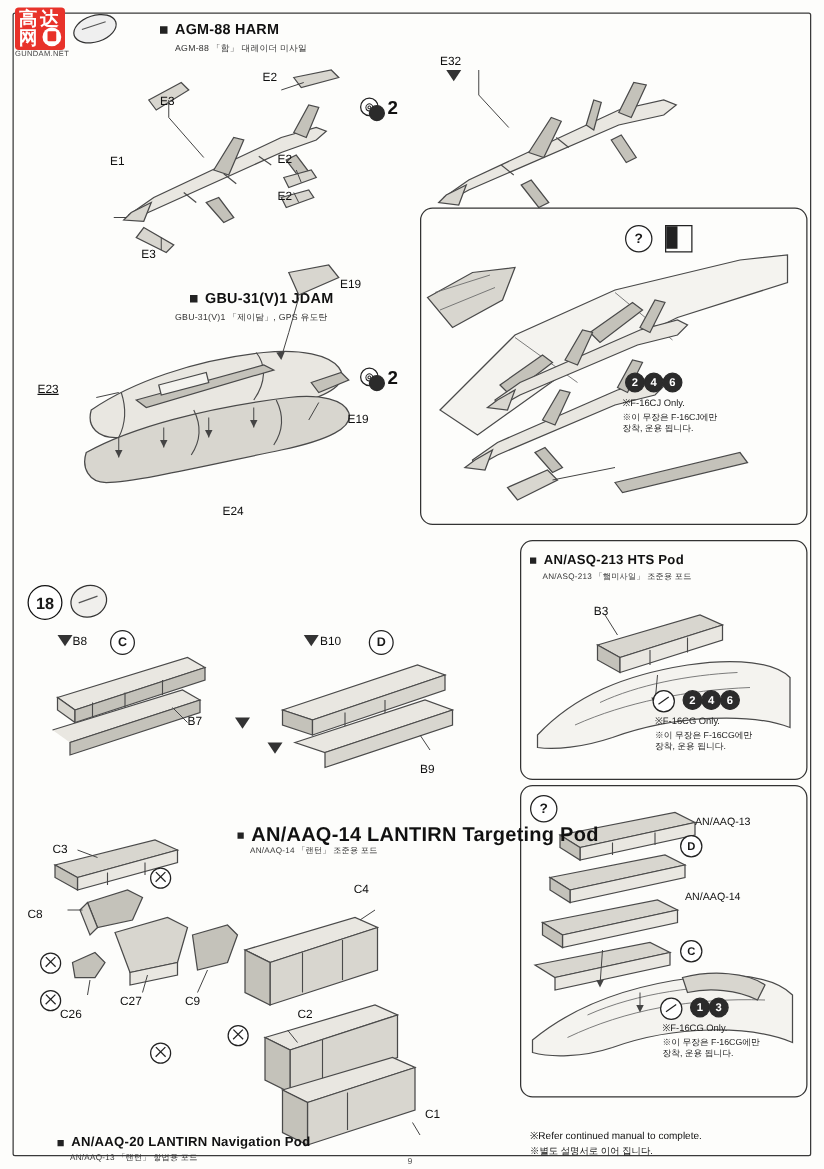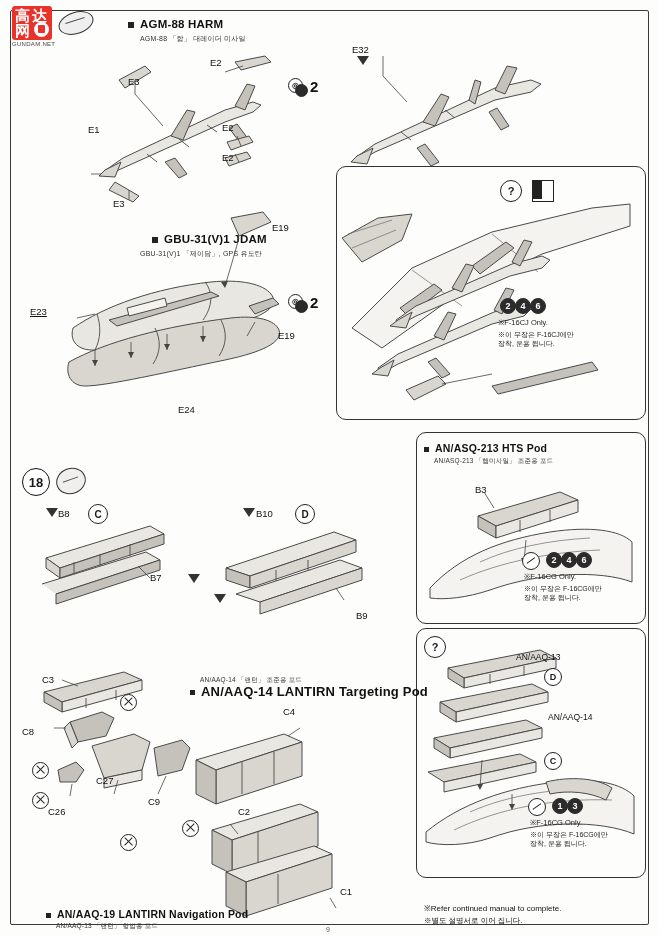--- a/index.html
+++ b/index.html
@@ -279,21 +279,21 @@
   <svg class="abs" style="left:216px;top:518px;" width="160" height="100">
     <path class="st0" d="M10,50 L118,14 L140,22 L34,58 Z"></path>
     <path class="st2" d="M10,50 L34,58 L34,70 L10,62 Z"></path>
     <path class="st1" d="M34,58 L140,22 L140,34 L34,70 Z"></path>
     <path class="stl" d="M60,52 L60,64"></path>
     <path class="stl" d="M92,42 L92,54"></path>
     <path class="st0" d="M20,76 L124,42 L146,50 L44,84 Z"></path>
     <path class="st1" d="M44,84 L146,50 L146,62 L44,96 Z"></path>
     <path class="leader" d="M120,70 L128,82"></path>
   </svg>
-  <div class="lbl" style="left:356px;top:610px;">B9</div>
+  <div class="lbl" style="left:336px;top:610px;">B9</div>
   <div class="tri" style="left:214px;top:594px;"></div>
 
   <div class="panel" style="left:416px;top:432px;width:228px;height:190px;"></div>
   <div class="hdr" style="left:424px;top:442px;font-size:10.5px;">
     <span class="sqm" style="width:5px;height:5px;"></span><span>AN/ASQ-213 HTS Pod</span>
   </div>
   <div class="sub-kr" style="left:434px;top:457px;font-size:6.5px;">AN/ASQ-213 「햄미사일」 조준용 포드</div>
   <div class="lbl" style="left:475px;top:484px;">B3</div>
 
   <svg class="abs" style="left:420px;top:470px;" width="220" height="150">
@@ -353,38 +353,38 @@
     <path class="stl2" d="M34,182 C80,160 134,150 192,152"></path>
 
     <path class="st1" d="M126,134 C150,128 178,130 192,140 L186,152 C170,144 148,142 130,146 Z"></path>
 
     <path class="leader" d="M62,112 L60,140"></path>
     <polygon points="60,142 57,136 63,136" fill="#444"></polygon>
     <path class="leader" d="M92,146 L92,160"></path>
     <polygon points="92,162 89,156 95,156" fill="#444"></polygon>
   </svg>
 
-  <div class="lbl sm" style="left:516px;top:652px;text-align:right;">AN/AAQ-13</div>
+  <div class="lbl sm" style="left:556px;top:652px;text-align:right;">AN/AAQ-13</div>
   <div class="circ" style="left:544px;top:668px;width:16px;height:16px;font-size:9px;">D</div>
   <div class="lbl sm" style="left:548px;top:712px;">AN/AAQ-14</div>
   <div class="circ" style="left:544px;top:752px;width:16px;height:16px;font-size:9px;">C</div>
 
   <div class="abs" style="left:528px;top:798px;width:18px;height:18px;">
     <div style="position:absolute;inset:0;border:1.2px solid #222;border-radius:50%;background:#fff;"></div>
     <div style="position:absolute;left:4px;top:8px;width:10px;height:1.4px;background:#222;transform:rotate(-35deg);"></div>
   </div>
   <div class="abs" style="left:552px;top:798px;">
     <div class="circ filled" style="left:0;top:0;width:14px;height:14px;font-size:9px;">1</div>
     <div class="circ filled" style="left:15px;top:0;width:14px;height:14px;font-size:9px;">3</div>
   </div>
   <div class="note" style="left:530px;top:818px;">※F-16CG Only.</div>
   <div class="note-kr" style="left:530px;top:830px;white-space:pre-line;">※이 무장은 F-16CG에만
 장착, 운용 됩니다.</div>
 
-  <div class="hdr" style="left:190px;top:684px;font-size:13px;">
+  <div class="hdr" style="left:190px;top:660px;font-size:16px;">
     <span class="sqm" style="width:5px;height:5px;"></span><span>AN/AAQ-14 LANTIRN Targeting Pod</span>
   </div>
   <div class="sub-kr" style="left:200px;top:676px;font-size:6.5px;">AN/AAQ-14 「랜턴」 조준용 포드</div>
 
   <svg class="abs" style="left:30px;top:666px;" width="330" height="250">
 
     <path class="st1" d="M14,26 L94,6 L112,14 L32,36 Z"></path>
     <path class="st0" d="M32,36 L112,14 L112,24 L32,46 Z"></path>
     <path class="st2" d="M14,26 L32,36 L32,46 L14,36 Z"></path>
     <path class="stl" d="M56,32 L56,42"></path>
@@ -422,33 +422,33 @@
     <path class="leader" d="M84,128 L88,114"></path>
     <path class="leader" d="M128,128 L136,110"></path>
     <path class="leader" d="M270,62 L258,70"></path>
     <path class="leader" d="M200,158 L208,168"></path>
     <path class="leader" d="M300,232 L306,242"></path>
   </svg>
 
   <div class="lbl" style="left:42px;top:674px;">C3</div>
   <div class="lbl" style="left:22px;top:726px;">C8</div>
   <div class="lbl" style="left:48px;top:806px;">C26</div>
-  <div class="lbl" style="left:96px;top:775px;">C27</div>
+  <div class="lbl" style="left:96px;top:796px;">C27</div>
   <div class="lbl" style="left:148px;top:796px;text-align:right;">C9</div>
   <div class="lbl" style="left:283px;top:706px;">C4</div>
   <div class="lbl" style="left:238px;top:806px;">C2</div>
   <div class="lbl" style="left:340px;top:886px;">C1</div>
 
   <div class="xcirc" style="left:120px;top:694px;"></div>
   <div class="xcirc" style="left:32px;top:762px;"></div>
   <div class="xcirc" style="left:32px;top:792px;"></div>
   <div class="xcirc" style="left:120px;top:834px;"></div>
   <div class="xcirc" style="left:182px;top:820px;"></div>
 
   <div class="hdr" style="left:46px;top:908px;font-size:10.5px;">
-    <span class="sqm" style="width:5px;height:5px;"></span><span>AN/AAQ-19 LANTIRN Navigation Pod</span>
+    <span class="sqm" style="width:5px;height:5px;"></span><span>AN/AAQ-20 LANTIRN Navigation Pod</span>
   </div>
   <div class="sub-kr" style="left:56px;top:922px;font-size:6.5px;">AN/AAQ-13 「랜턴」 항법용 포드</div>
 
   <div class="footer" style="left:424px;top:902px;">※Refer continued manual to complete.</div>
   <div class="footer" style="left:424px;top:916px;font-size:7.5px;">※별도 설명서로 이어 집니다.</div>
   <div class="pagenum" style="left:326px;top:926px;">9</div>
 </div>
 
 </body></html>

